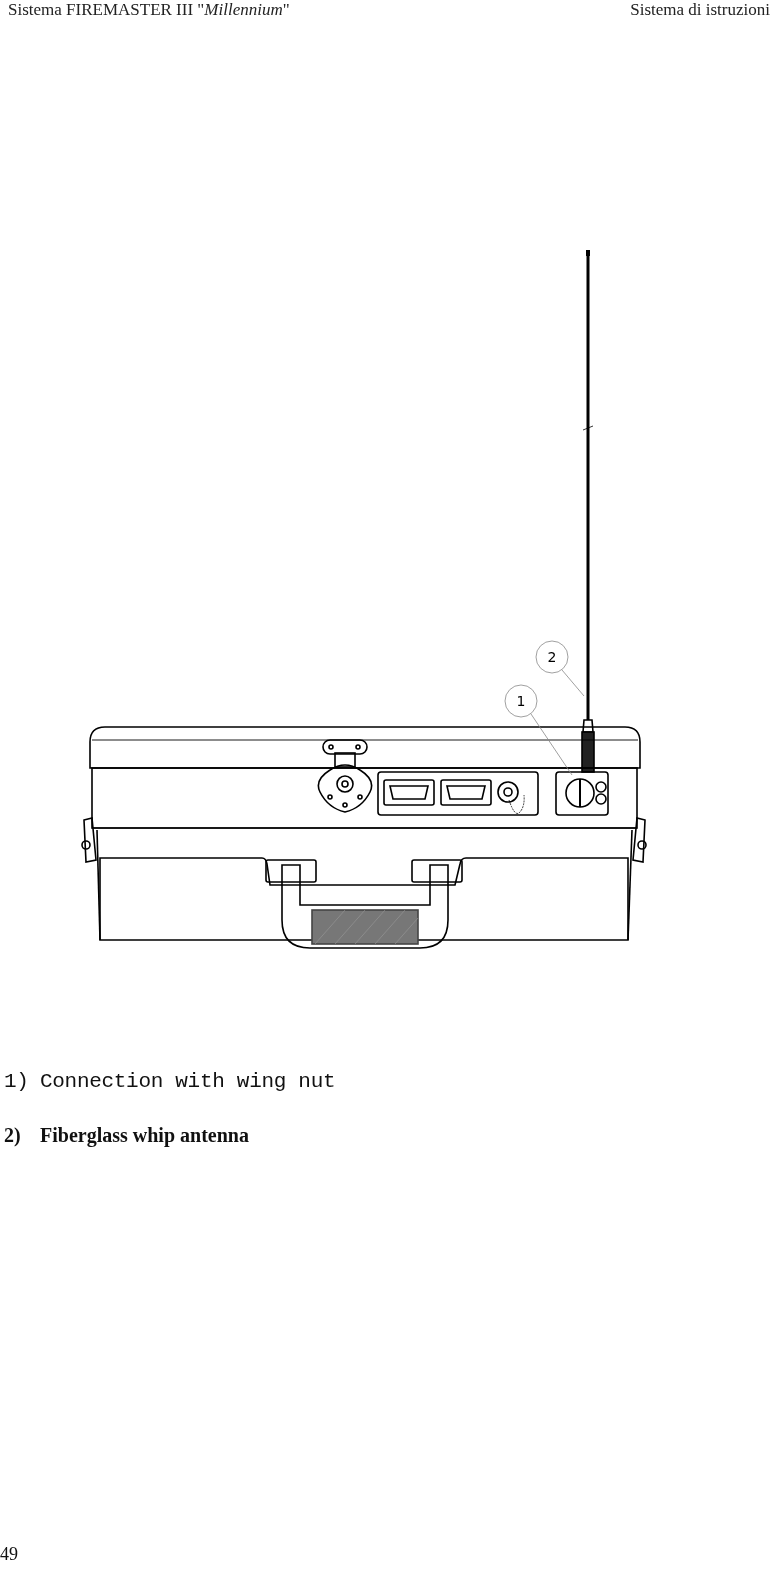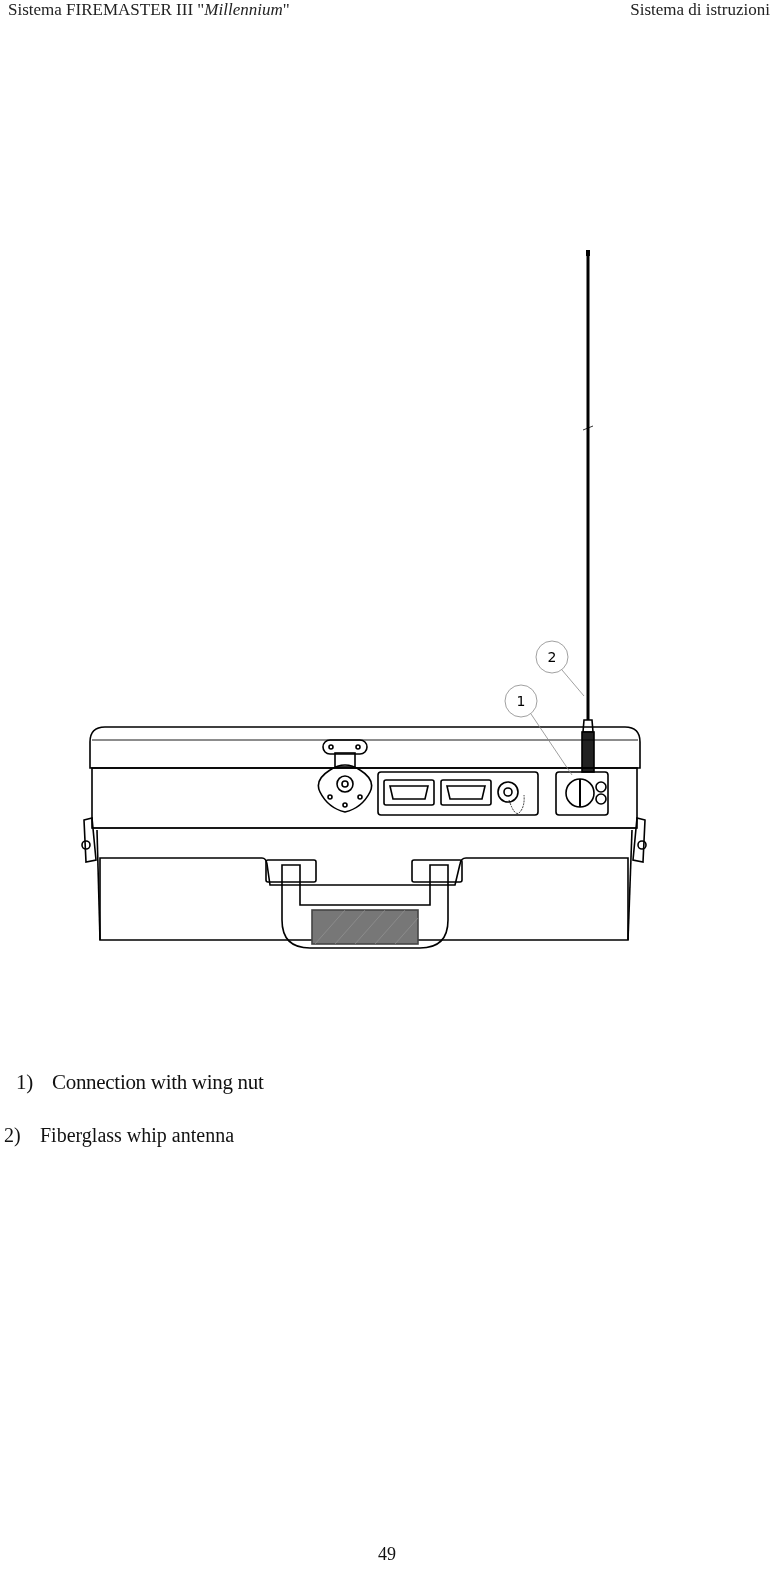--- a/index.html
+++ b/index.html
@@ -5,23 +5,23 @@
   html, body { margin: 0; padding: 0; background: #ffffff; }
   body { width: 774px; height: 1574px; position: relative; overflow: hidden;
          font-family: "Liberation Serif", "DejaVu Serif", serif; color: #111; }
   .hdr { position: absolute; top: 0; font-size: 17px; line-height: 20px; color: #222; }
   .hdr-left { left: 8px; }
   .hdr-right { right: 4px; }
   .hdr-left i { }
   .figure { position: absolute; left: 0; top: 0; width: 774px; height: 1000px; }
   .legend { position: absolute; left: 4px; font-size: 21px; line-height: 24px; }
   .legend .num { display: inline-block; width: 36px; }
-  .item1 { top: 1070px; font-family: Liberation Serif, serif; letter-spacing: -0.3px; margin-left: 12px; }
-  .item2 { top: 1123px; font-size: 20px; }
-  .pagenum { position: absolute; top: 1544px; left: 0; width: 774px; text-align: center; font-size: 18px; }
+  .item1 { top: 1070px; font-family: Liberation Mono, monospace; letter-spacing: -0.3px; }
+  .item2 { top: 1123px; font-size: 20px; font-weight: bold; }
+  .pagenum { position: absolute; top: 1544px; left: 0; width: 774px; font-size: 18px; }
 </style>
 </head>
 <body>
 
 <div class="hdr hdr-left">
   <span>Sistema FIREMASTER III "</span><i>Millennium</i><span>"</span>
 </div>
 <div class="hdr hdr-right">Sistema di istruzioni</div>
 
 <svg class="figure" viewBox="0 0 774 1000" xmlns="http://www.w3.org/2000/svg">

